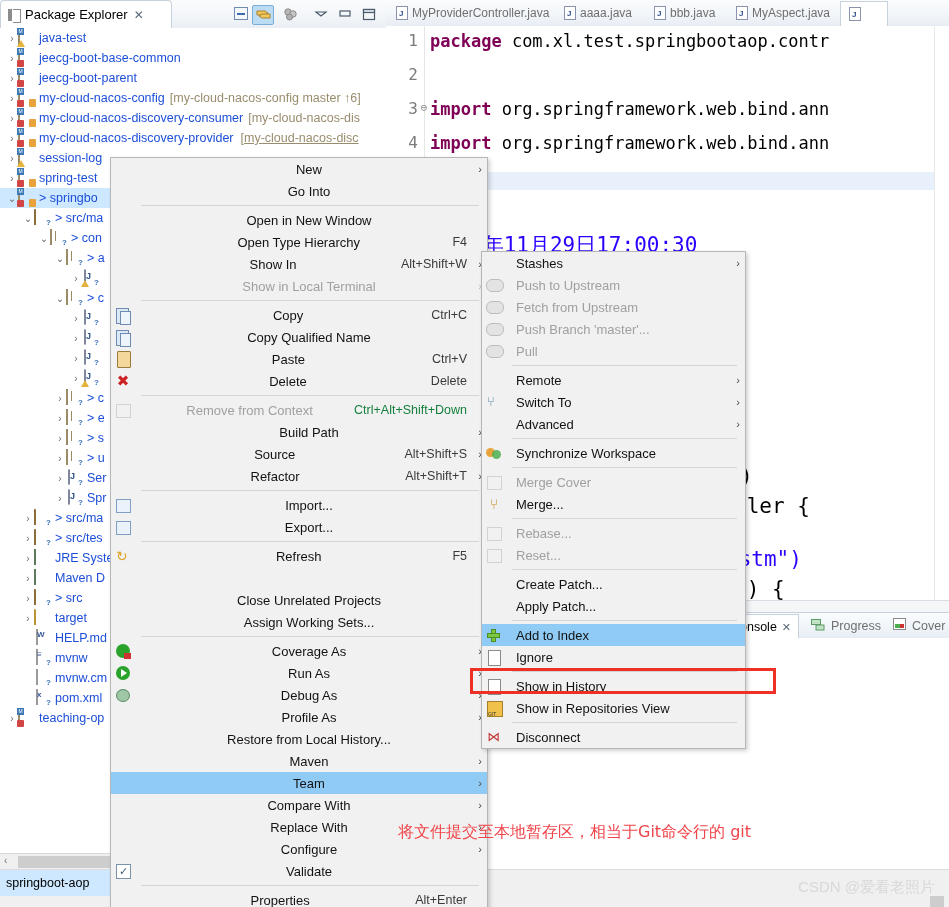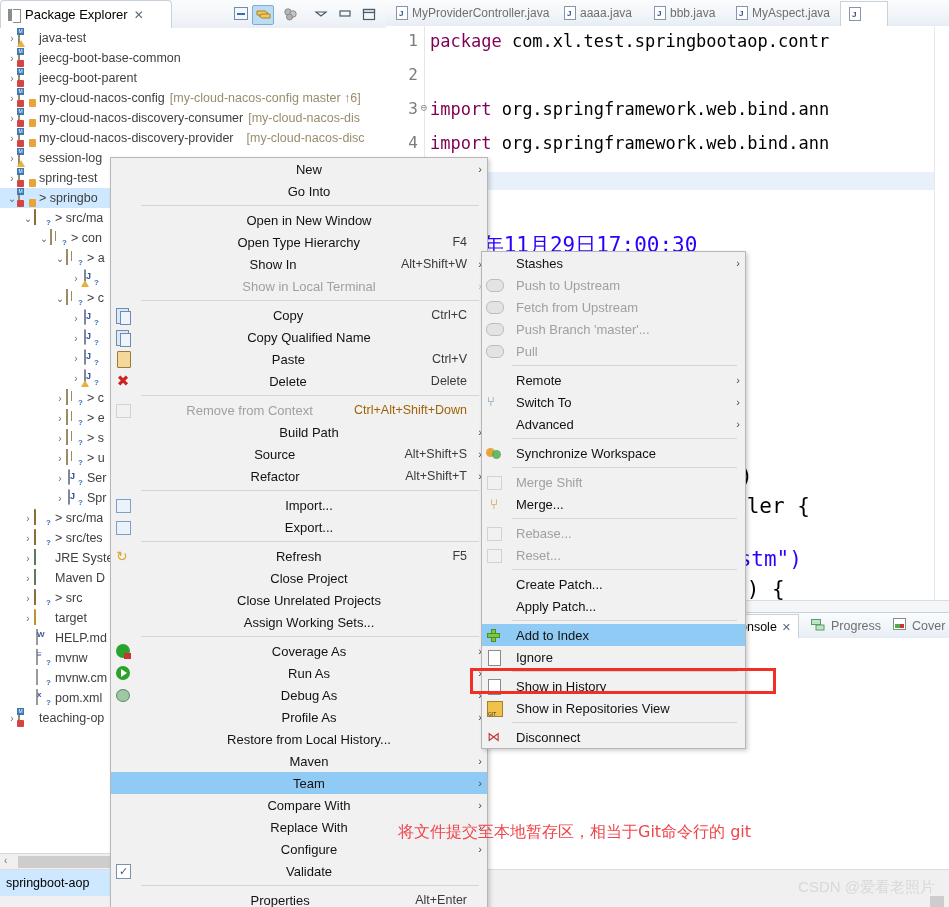--- a/index.html
+++ b/index.html
@@ -28,21 +28,21 @@
 
   .tbtn{position:absolute;top:5px;width:20px;height:18px;display:flex;align-items:center;justify-content:center;}
   .tbtn.sel{background:#bcdcf4;border:1px solid #7aaed6;border-radius:2px;}
 
   #tree{position:absolute;left:0;top:28px;width:386px;height:828px;overflow:hidden;background:#fff;}
   .trow{height:20px;display:flex;align-items:center;white-space:nowrap;font-size:12.5px;}
   .trow.sel{background:#cde8ff;}
   .arrow{width:12px;text-align:center;color:#6d6d6d;font-size:10px;flex:none;}
   .arrow.blank{color:transparent;}
   .tico{width:17px;height:16px;flex:none;margin-right:4px;position:relative;}
-  .tlabel{color:#404040;}
+  .tlabel{color:#1d4ed8;}
   .tdeco{color:#9a8d6e;}
 
   
   .ic-proj{background:#e8d9b8;border:1px solid #9b8c66;border-radius:2px 6px 2px 2px;
     width:15px;height:12px;margin-top:2px;}
   .ic-badge{position:absolute;left:-1px;top:-2px;width:7px;height:7px;background:#3b78b5;
     color:#fff;font-size:5px;line-height:7px;text-align:center;}
   .ic-err{position:absolute;left:-1px;bottom:-1px;width:7px;height:7px;background:#d14545;border-radius:1px;}
   .ic-warn{position:absolute;left:-1px;bottom:-1px;width:0;height:0;border-left:4px solid transparent;
     border-right:4px solid transparent;border-bottom:7px solid #e3b33c;}
@@ -73,21 +73,21 @@
   .ed-tab.active{background:#fff;border:1px solid #c8d2dd;border-bottom:none;color:#000;}
   .ed-tab .ico{width:12px;height:14px;position:relative;flex:none;}
 
   #code{position:absolute;left:0;top:26px;width:563px;height:586px;background:#fff;overflow:hidden;
     font-family:"DejaVu Sans Mono","Liberation Mono",monospace;font-size:17px;}
   #gutter{position:absolute;left:0;top:0;width:38px;height:586px;background:#fff;
     border-right:1px solid #e6e6e6;}
   .lnum{position:absolute;right:6px;color:#7b7b7b;font-size:16px;font-family:"DejaVu Sans Mono",monospace;}
   .fold{position:absolute;left:33px;width:10px;text-align:center;color:#8a8a8a;font-size:11px;}
   .cline{position:absolute;left:44px;white-space:pre;font-family:"DejaVu Sans Mono","Liberation Mono",monospace;}
-  .kw{color:#7f0055;font-weight:normal;}
+  .kw{color:#7f0055;font-weight:bold;}
   .pln{color:#000;}
   .str{color:#2a00ff;}
 
   #overview-ruler{position:absolute;right:0;top:26px;width:14px;height:586px;background:#fff;border-left:1px solid #e8e8e8;}
 
   #ed-bottom-sep{position:absolute;left:0;top:600px;width:563px;height:12px;background:#f4f6f8;border-top:1px solid #d6dde5;}
 
   #view-tabrow{position:absolute;left:0;top:612px;width:563px;height:26px;
     background:linear-gradient(to bottom,#fafcfe 0%,#eff4f9 60%,#e5ecf3 100%);
     border-top:1px solid #c8d2dd;border-bottom:1px solid #c8d2dd;}
@@ -107,21 +107,21 @@
 
   
   .menu{position:absolute;background:#f1f1f1;border:1px solid #b6b6b6;
     box-shadow:2px 2px 4px rgba(0,0,0,0.18);z-index:50;}
   .mitem{height:22px;display:flex;align-items:center;position:relative;font-size:13px;color:#121212;}
   .mitem.hl{background:#8fcbf5;}
   .mitem.dis{color:#a0a0a0;}
   .micon{width:26px;height:20px;flex:none;position:relative;}
   .mlabel{flex:1;white-space:nowrap;}
   .maccel{color:#3a3a3a;font-size:12.5px;margin-right:6px;white-space:nowrap;}
-  .mitem.dis .maccel{color:#a16207;}
+  .mitem.dis .maccel{color:#15803d;}
   .marrow{width:14px;text-align:center;color:#4a4a4a;font-size:11px;flex:none;}
   .mitem.dis .marrow{color:#bbb;}
   .msep{height:1px;background:#d5d5d5;margin:3px 8px 3px 30px;}
 
   #menu-main{left:110px;top:157px;width:376px;}
   #menu-main .mlabel{padding-left:8px;text-align:center;}
   #menu-team{left:481px;top:251px;width:263px;}
   #menu-team .mlabel{padding-left:8px;}
 
   
@@ -236,21 +236,21 @@
       <div class="trow" style="padding-left: 6px;">
         <span class="arrow">›</span>
         <span class="tico"><span class="ic-proj"></span><span class="ic-err"></span><span class="ic-badge">M</span><span class="ic-git"></span></span>
         <span class="tlabel">my-cloud-nacos-discovery-consumer</span>
         <span class="tdeco" style="margin-left: 5px;">[my-cloud-nacos-dis</span>
       </div>
       <div class="trow" style="padding-left: 6px;">
         <span class="arrow">›</span>
         <span class="tico"><span class="ic-proj"></span><span class="ic-err"></span><span class="ic-badge">M</span><span class="ic-git"></span></span>
         <span class="tlabel">my-cloud-nacos-discovery-provider</span>
-        <span class="tdeco" style="margin-left: 13px;">[my-cloud-nacos-disc</span>
+        <span class="tdeco" style="margin-left: 7px; text-decoration: underline;">[my-cloud-nacos-disc</span>
       </div>
       <div class="trow" style="padding-left: 6px;">
         <span class="arrow">›</span>
         <span class="tico"><span class="ic-proj"></span><span class="ic-warn"></span><span class="ic-badge">M</span></span>
         <span class="tlabel">session-log</span>
       </div>
       <div class="trow" style="padding-left: 6px;">
         <span class="arrow">›</span>
         <span class="tico"><span class="ic-proj"></span><span class="ic-err"></span><span class="ic-badge">M</span><span class="ic-git"></span></span>
         <span class="tlabel">spring-test</span>
@@ -607,21 +607,20 @@
     <div class="mitem">
       <span class="micon">
         <span class="mi-refresh">↻</span>
       </span>
       <span class="mlabel">Refresh</span>
       <span class="maccel">F5</span>
       <span class="marrow"></span>
     </div>
     <div class="mitem">
       <span class="micon"></span>
-      <span class="mlabel">Close Project</span>
       <span class="marrow"></span>
     </div>
     <div class="mitem">
       <span class="micon"></span>
       <span class="mlabel">Close Unrelated Projects</span>
       <span class="marrow"></span>
     </div>
     <div class="mitem">
       <span class="micon"></span>
       <span class="mlabel">Assign Working Sets...</span>
@@ -757,21 +756,21 @@
         <span class="mi-sync"></span>
       </span>
       <span class="mlabel">Synchronize Workspace</span>
       <span class="marrow"></span>
     </div>
     <div class="msep"></div>
     <div class="mitem dis">
       <span class="micon">
         <span class="mi-ghost"></span>
       </span>
-      <span class="mlabel">Merge Shift</span>
+      <span class="mlabel">Merge Cover</span>
       <span class="marrow"></span>
     </div>
     <div class="mitem">
       <span class="micon">
         <span class="mi-merge">⑂</span>
       </span>
       <span class="mlabel">Merge...</span>
       <span class="marrow"></span>
     </div>
     <div class="msep"></div>

